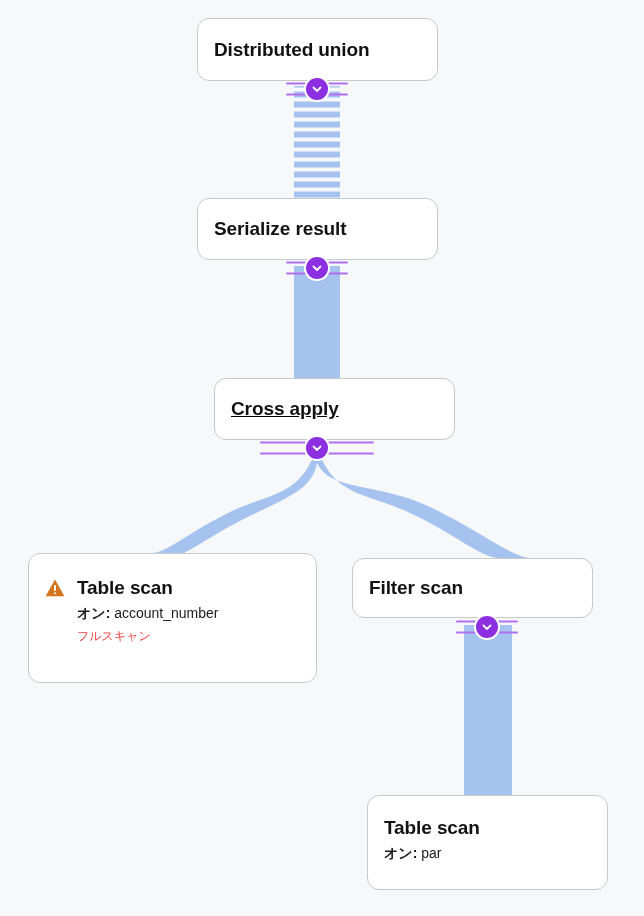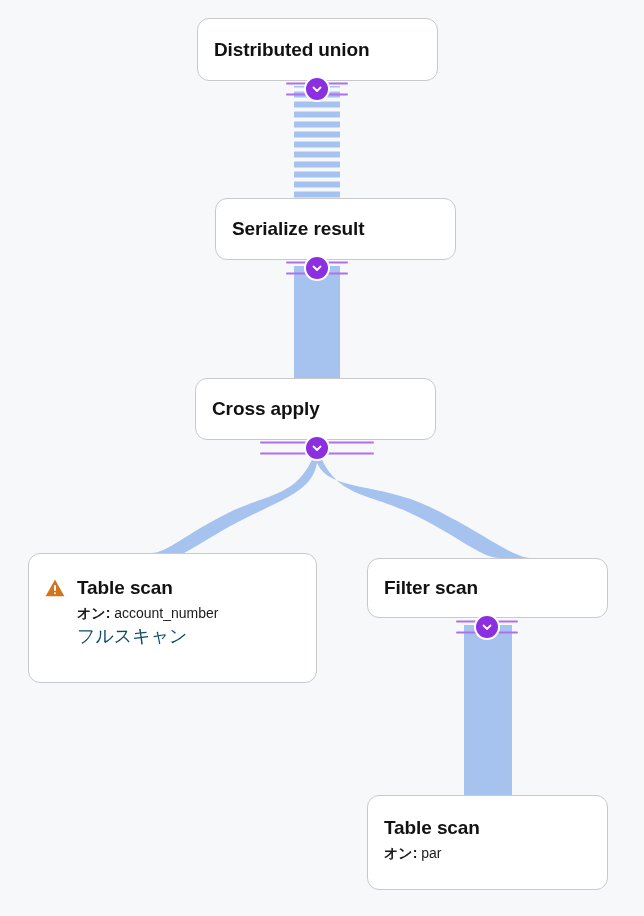--- a/index.html
+++ b/index.html
@@ -69,22 +69,22 @@
   }
   .node-sub {
     font-size: 14px;
     color: #1b1b1b;
     line-height: 20px;
     white-space: nowrap;
   }
   .node-sub .sub-key { font-weight: bold; }
   .node-sub .sub-val { font-weight: normal; }
   .node-note {
-    font-size: 18px;
-    color: #0c4a6e;
+    font-size: 12px;
+    color: #ef4444;
     line-height: 20px;
     white-space: nowrap;
   }
 
   
   .warn-icon {
     flex: 0 0 auto;
     width: 20px;
     height: 20px;
     margin-top: 3px;
@@ -167,29 +167,29 @@
   </svg>
 
   <div class="node" style="left:197px; top:18px; width:241px; height:63px;">
     <div class="node-inner">
       <div class="node-body">
         <div class="node-title">Distributed union</div>
       </div>
     </div>
   </div>
 
-  <div class="node" style="left:215px; top:198px; width:241px; height:62px;">
+  <div class="node" style="left:197px; top:198px; width:241px; height:62px;">
     <div class="node-inner">
       <div class="node-body">
         <div class="node-title">Serialize result</div>
       </div>
     </div>
   </div>
 
-  <div class="node" style="left:195px; top:378px; width:241px; height:62px;">
+  <div class="node" style="left:214px; top:378px; width:241px; height:62px;text-decoration:underline;">
     <div class="node-inner">
       <div class="node-body">
         <div class="node-title">Cross apply</div>
       </div>
     </div>
   </div>
 
   <div class="node" style="left:28px; top:553px; width:289px; height:130px; align-items:flex-start; padding-top:22px;">
     <div class="node-inner">
       <span class="warn-icon">
@@ -203,21 +203,21 @@
         <div class="node-title">Table scan</div>
         <div class="node-sub">
           <span class="sub-key">オン:</span>
           <span class="sub-val">account_number</span>
         </div>
         <div class="node-note">フルスキャン</div>
       </div>
     </div>
   </div>
 
-  <div class="node" style="left:367px; top:558px; width:241px; height:60px;">
+  <div class="node" style="left:352px; top:558px; width:241px; height:60px;">
     <div class="node-inner">
       <div class="node-body">
         <div class="node-title">Filter scan</div>
       </div>
     </div>
   </div>
 
   <div class="node" style="left:367px; top:795px; width:241px; height:95px; align-items:flex-start; padding-top:20px;">
     <div class="node-inner">
       <div class="node-body">

